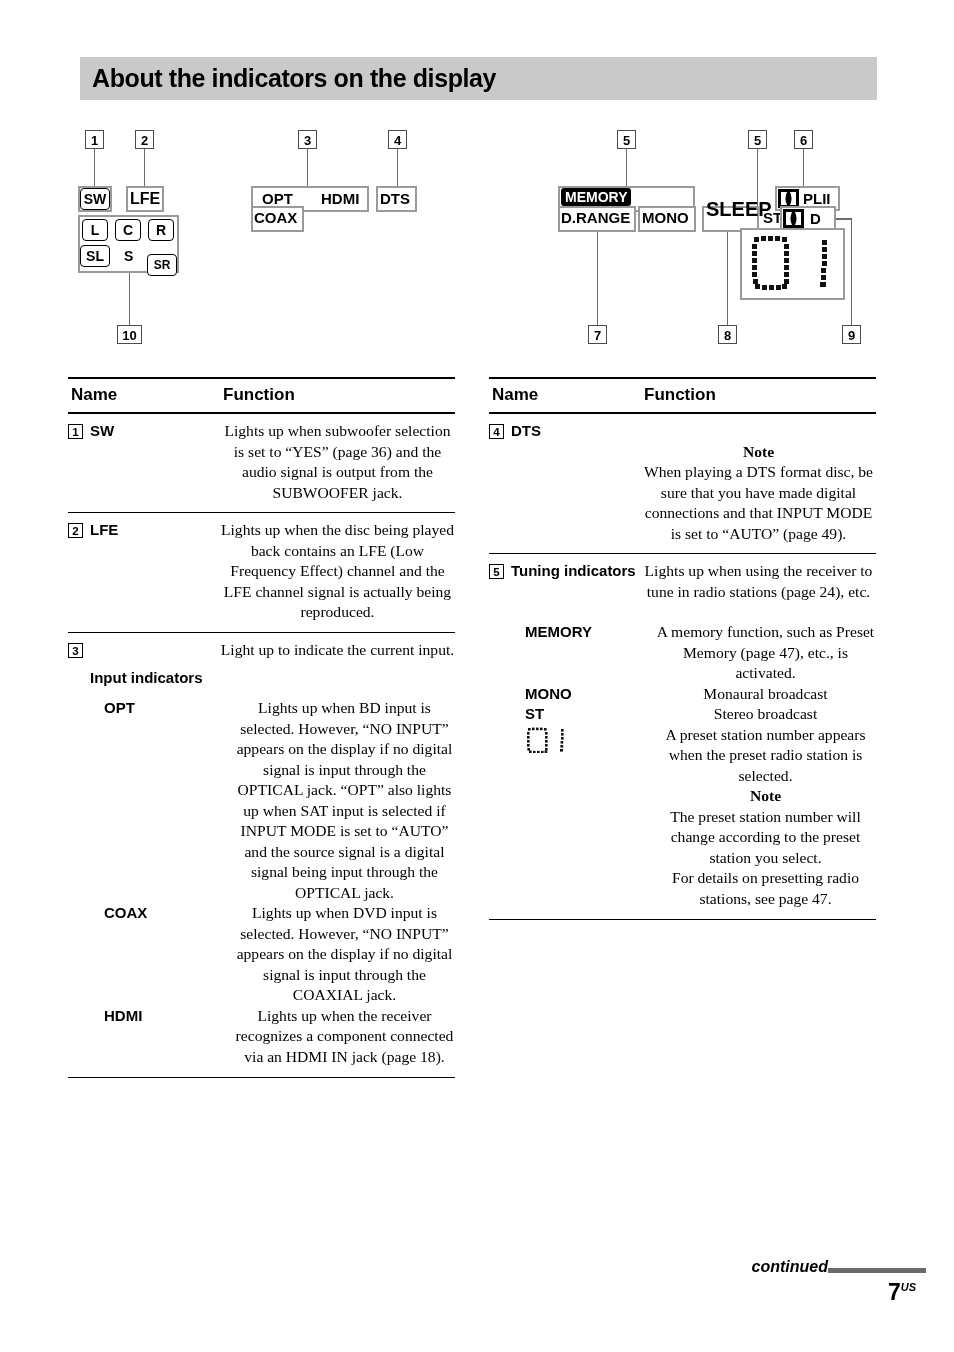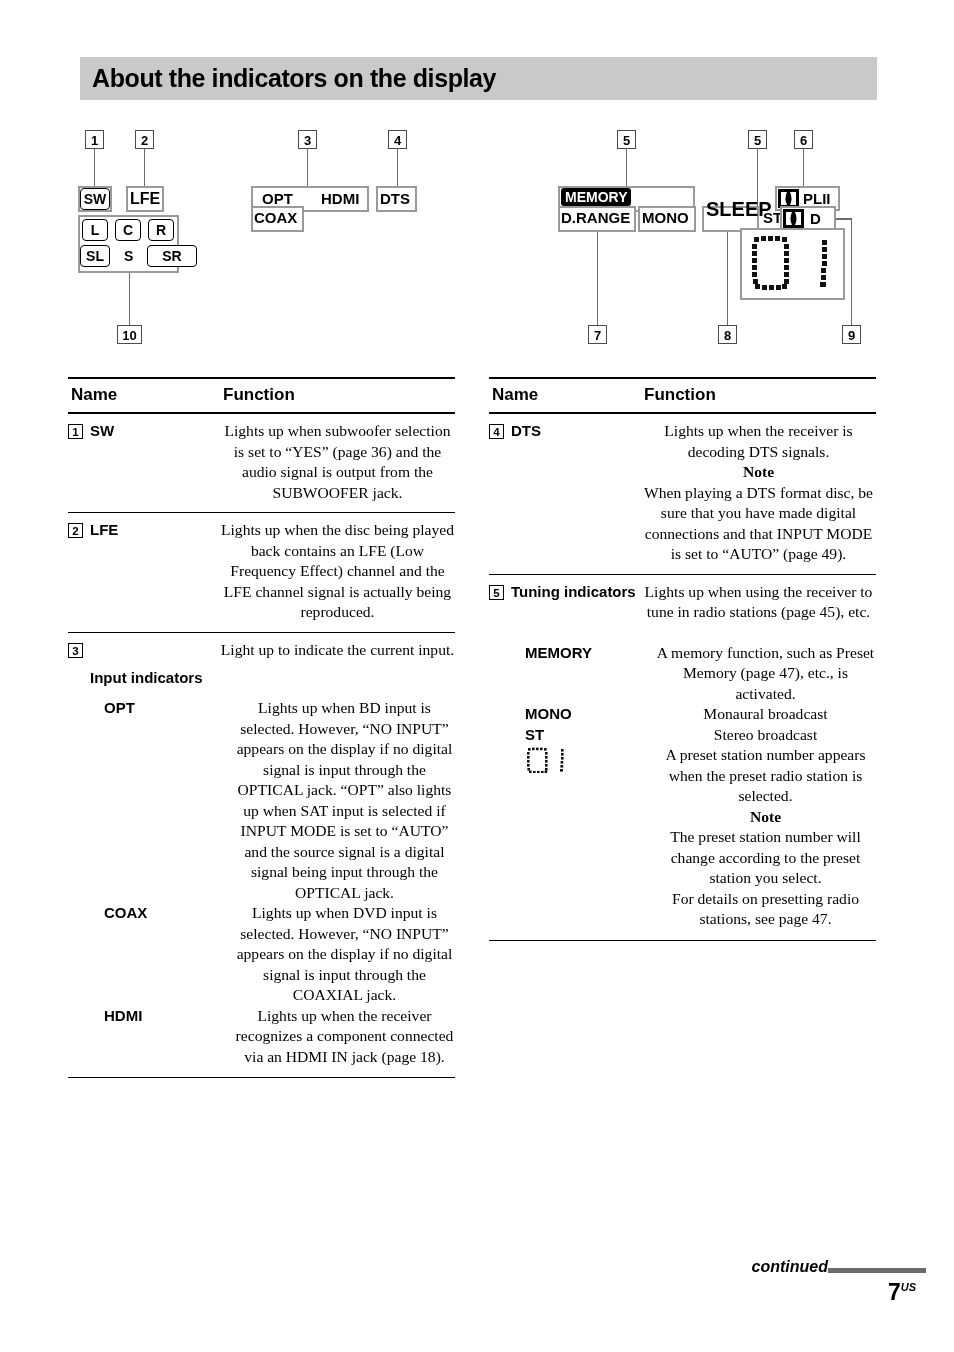--- a/index.html
+++ b/index.html
@@ -248,21 +248,21 @@
     <span>C</span>
   </div>
   <div class="chip-inner" style="left:148px;top:219px;width:26px;height:22px;font-size:14px;line-height:21px;">
     <span>R</span>
   </div>
 
   <div class="chip-inner" style="left:80px;top:245px;width:30px;height:22px;font-size:14px;line-height:21px;">
     <span>SL</span>
   </div>
   <div class="lbl" style="left:124px;top:248px;font-size:14px;">S</div>
-  <div class="chip-inner" style="left:147px;top:245px;width:50px;height:22px;font-size:14px;line-height:21px;">
+  <div class="chip-inner" style="left:147px;top:254px;width:30px;height:22px;font-size:12px;line-height:21px;">
     <span>SR</span>
   </div>
 
   <div class="plainbox" style="left:251px;top:186px;width:118px;height:26px;"></div>
   <div class="plainbox" style="left:251px;top:206px;width:53px;height:26px;"></div>
   <div class="lbl" style="left:262px;top:190px;font-size:15px;">OPT</div>
   <div class="lbl" style="left:321px;top:190px;font-size:15px;">HDMI</div>
   <div class="lbl" style="left:254px;top:209px;font-size:15px;">COAX</div>
 
   <div class="plainbox" style="left:376px;top:186px;width:41px;height:26px;"></div>
@@ -429,34 +429,34 @@
   </div>
 
   <div class="rule-head"></div>
 
   <div class="trow">
     <div class="td-num">
       <span class="numbox">4</span>
     </div>
     <div class="td-name">DTS</div>
     <div class="td-func">
-      <span>Lights up when the receiver is decoding DTS signals.</span><br>
+      <br>
       <b>Note</b><br>
       <span>When playing a DTS format disc, be sure that you have made digital connections and that INPUT MODE is set to “AUTO” (page 49).</span>
     </div>
   </div>
 
   <div class="rule-mid"></div>
 
   <div class="trow" style="padding-bottom:0;">
     <div class="td-num">
       <span class="numbox">5</span>
     </div>
     <div class="td-name">Tuning indicators</div>
-    <div class="td-func">Lights up when using the receiver to tune in radio stations (page 45), etc.</div>
+    <div class="td-func">Lights up when using the receiver to tune in radio stations (page 24), etc.</div>
   </div>
 
   <div class="gap-sm" style="height:20px;"></div>
 
   <div class="subrow">
     <div class="td-num"></div>
     <div class="td-name indent">MEMORY</div>
     <div class="td-func">A memory function, such as Preset Memory (page 47), etc., is activated.</div>
   </div>
 

